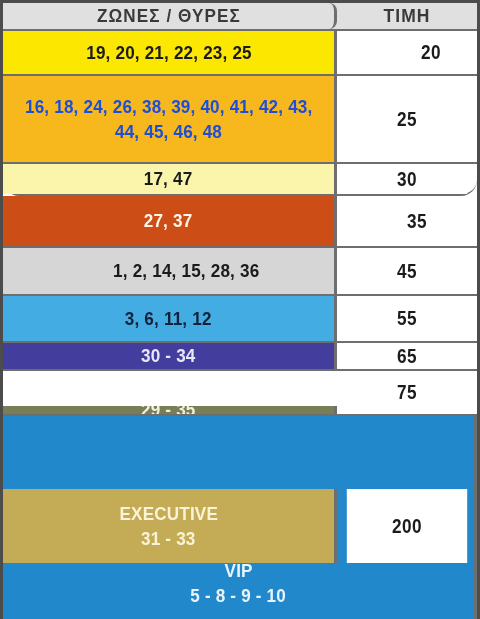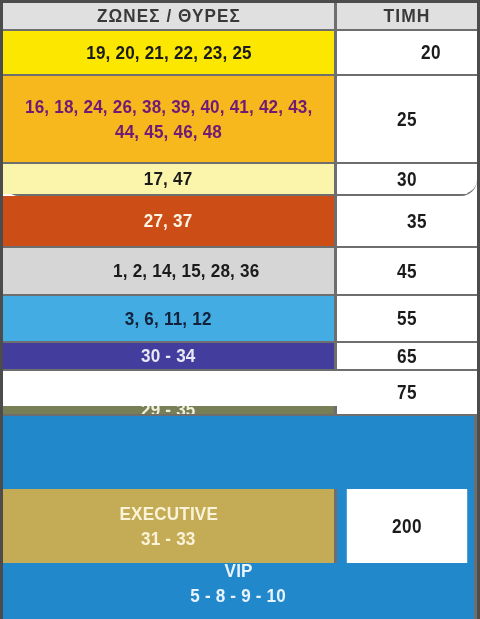--- a/index.html
+++ b/index.html
@@ -67,21 +67,21 @@
   
   .header-row { background: #e0e0e0; }
   .header-row .cell-zones,
   .header-row .cell-price {
     background: #e0e0e0;
     color: #3a3a3a;
     font-weight: bold;
     font-size: 19px;
     letter-spacing: 1.2px;
   }
-  .header-row .cell-zones { transform: none; }
+  .header-row .cell-zones { transform: none; border-radius: 8px; }
   .header-row .cell-price { transform: scaleX(0.92); }
 
   .zone-line {
     display: block;
     line-height: 1.22;
     font-weight: bold;
     font-size: 19px;
     letter-spacing: 0.2px;
     white-space: nowrap;
     transform: scaleX(0.9);
@@ -108,21 +108,21 @@
   </div>
 
   <div id="rows-container" style="display: flex; flex-direction: column; flex: 1 1 auto;">
       <div class="trow" style="height: 45px; border-bottom-color: rgb(110, 110, 110); gap: 48px;">
         <div class="cell-zones" style="background: rgb(251, 231, 0); color: rgb(27, 27, 27); border-right-color: rgb(110, 110, 110);">
           <span class="zone-line">19, 20, 21, 22, 23, 25</span>
         </div>
         <div class="cell-price" style="background: rgb(255, 255, 255);">20</div>
       </div>
       <div class="trow" style="height: 88px; border-bottom-color: rgb(110, 110, 110);">
-        <div class="cell-zones" style="background: rgb(247, 184, 30); color: #701a75; border-right-color: rgb(110, 110, 110);">
+        <div class="cell-zones" style="background: rgb(247, 184, 30); color: #1d4ed8; border-right-color: rgb(110, 110, 110);">
           <span class="zone-line">16, 18, 24, 26, 38, 39, 40, 41, 42, 43,</span>
           <span class="zone-line line-2">44, 45, 46, 48</span>
         </div>
         <div class="cell-price" style="background: rgb(255, 255, 255);">25</div>
       </div>
       <div class="trow" style="height: 32px; border-bottom-color: rgb(110, 110, 110); border-radius: 17px;">
         <div class="cell-zones" style="background: rgb(250, 245, 171); color: rgb(27, 27, 27); border-right-color: rgb(110, 110, 110);">
           <span class="zone-line">17, 47</span>
         </div>
         <div class="cell-price" style="background: rgb(255, 255, 255);">30</div>

